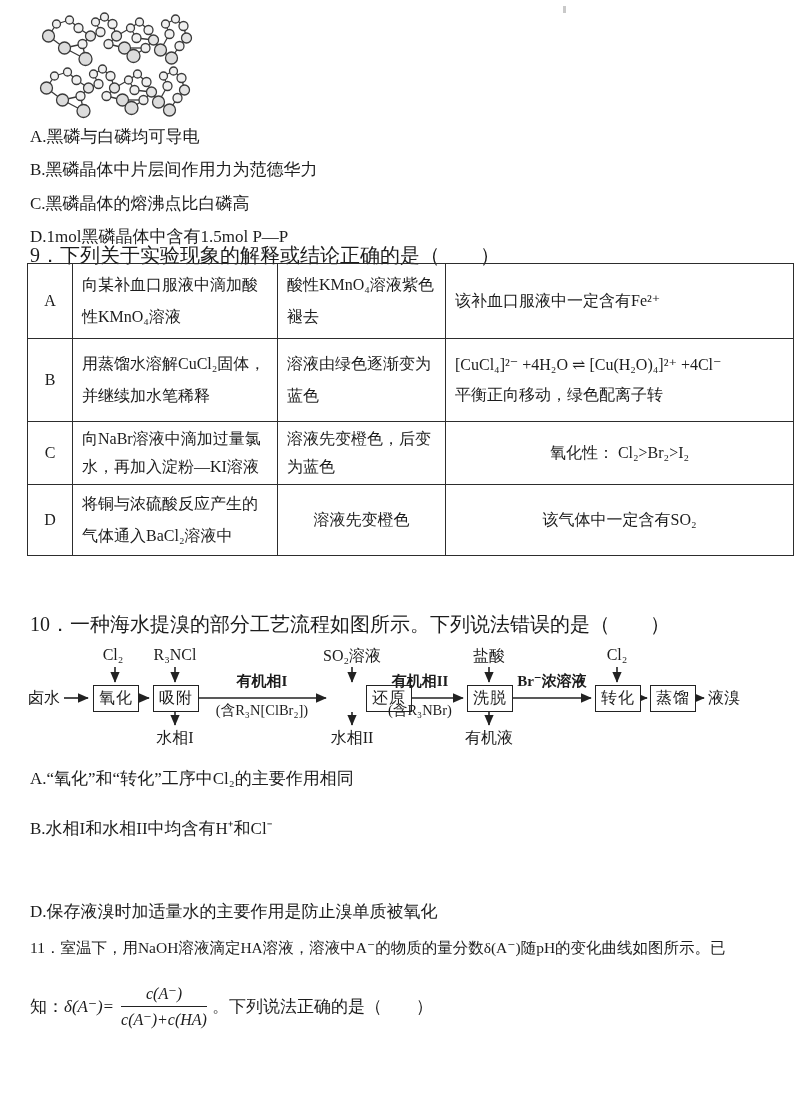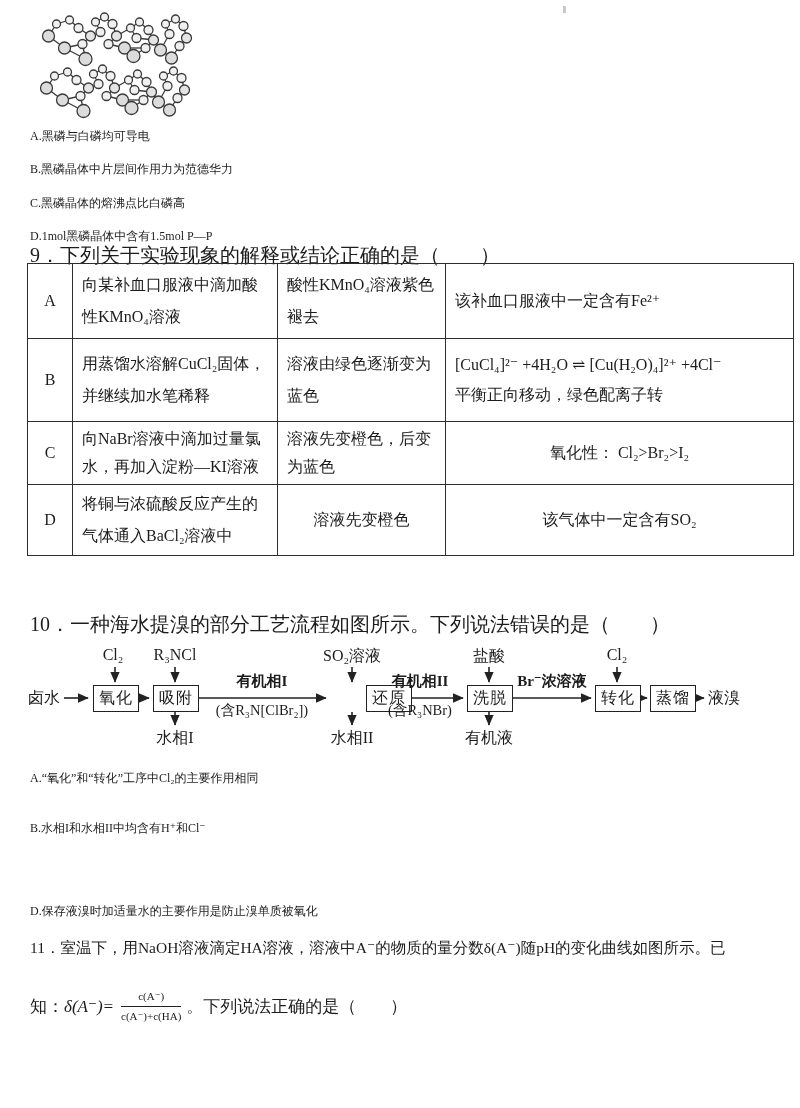--- a/index.html
+++ b/index.html
@@ -1,20 +1,20 @@
 <!DOCTYPE html>
 <html><head>
 <meta charset="utf-8">
 <style>
   html,body{margin:0;padding:0;background:#fff;}
   .page{position:relative;width:800px;height:1108px;background:#ffffff;overflow:hidden;
         font-family:"Liberation Serif","DejaVu Serif","DejaVu Sans",serif;color:#1c1c1c;}
   .abs{position:absolute;}
   
-  .opt8{position:absolute;left:30px;font-size:12px;white-space:nowrap;line-height:21px;}
+  .opt8{position:absolute;left:30px;font-size:17px;white-space:nowrap;line-height:21px;font-family:Liberation Serif, serif;}
   
   .stem{position:absolute;left:30px;font-size:20px;white-space:nowrap;}
   
   table.q9{position:absolute;left:27px;top:263px;width:766px;border-collapse:collapse;
            table-layout:fixed;font-size:16px;}
   table.q9 td{border:1.5px solid #2d2d2d;vertical-align:middle;padding:3px 9px;line-height:2.0;}
   td.c-opt{text-align:center;padding:3px 2px;line-height:1.55;}
   td.c-head{text-align:center;line-height:1.6;}
   td.c-left{text-align:left;}
   td.c-center{text-align:center;}
@@ -25,21 +25,21 @@
   .flow .ctr{transform:translateX(-50%);}
   .fbox{position:absolute;width:44px;height:25px;border:1.6px solid #222;
         display:flex;align-items:center;justify-content:center;font-size:16px;
         letter-spacing:1px;background:#fff;}
   .stream-top{font-size:15px;font-weight:bold;}
   .stream-sub{font-size:14.5px;}
   
   .f11{position:absolute;left:30px;top:976px;display:flex;align-items:center;
        font-size:17px;height:60px;}
   .frac{display:inline-flex;flex-direction:column;align-items:center;margin:13px 5px;
-        font-size:11px;}
+        font-style:italic;font-size:16px;}
   .frac .den{border-top:1.5px solid #222;padding-top:3px;margin-top:3px;text-align:right;}
   .lhs{font-style:italic;margin-right:2px;}
   .artifact{position:absolute;left:563px;top:6px;width:3px;height:7px;background:#c9c9c9;}
 </style>
 </head>
 <body>
 
 <div class="page">
 
   <div class="artifact"></div>

